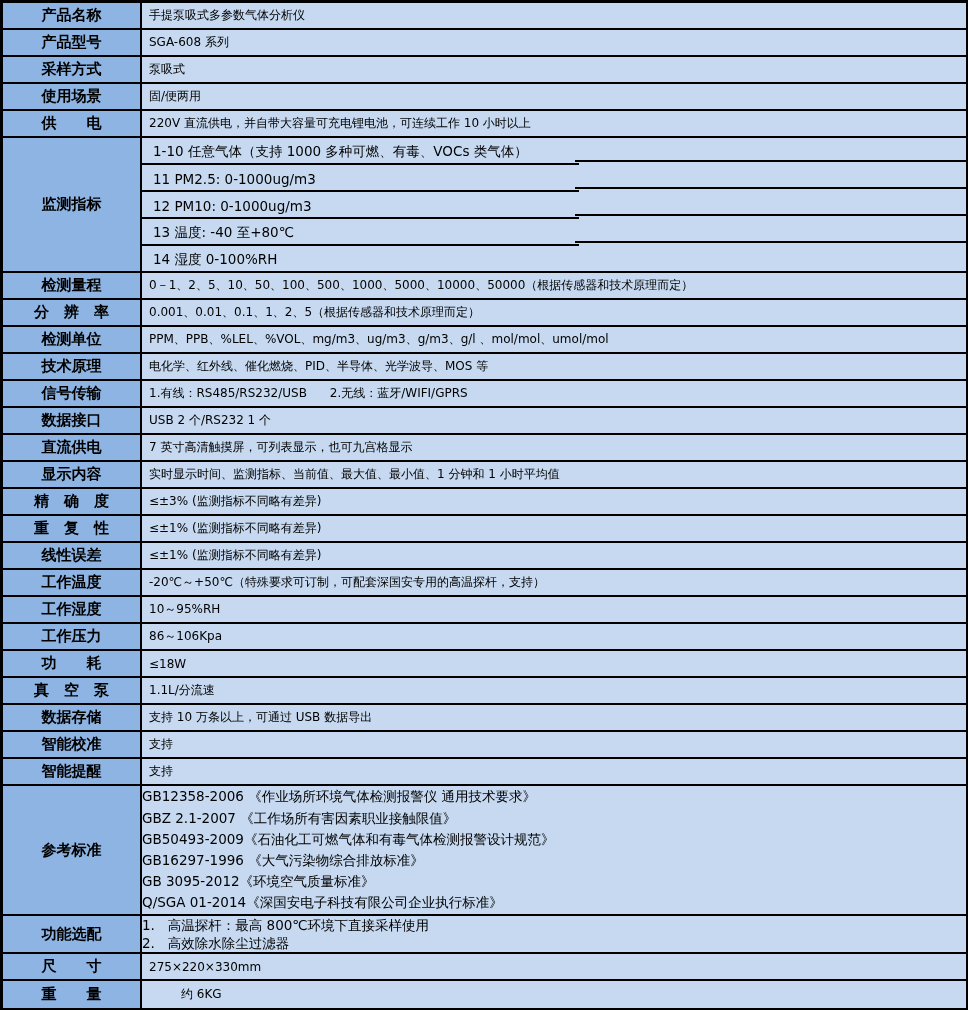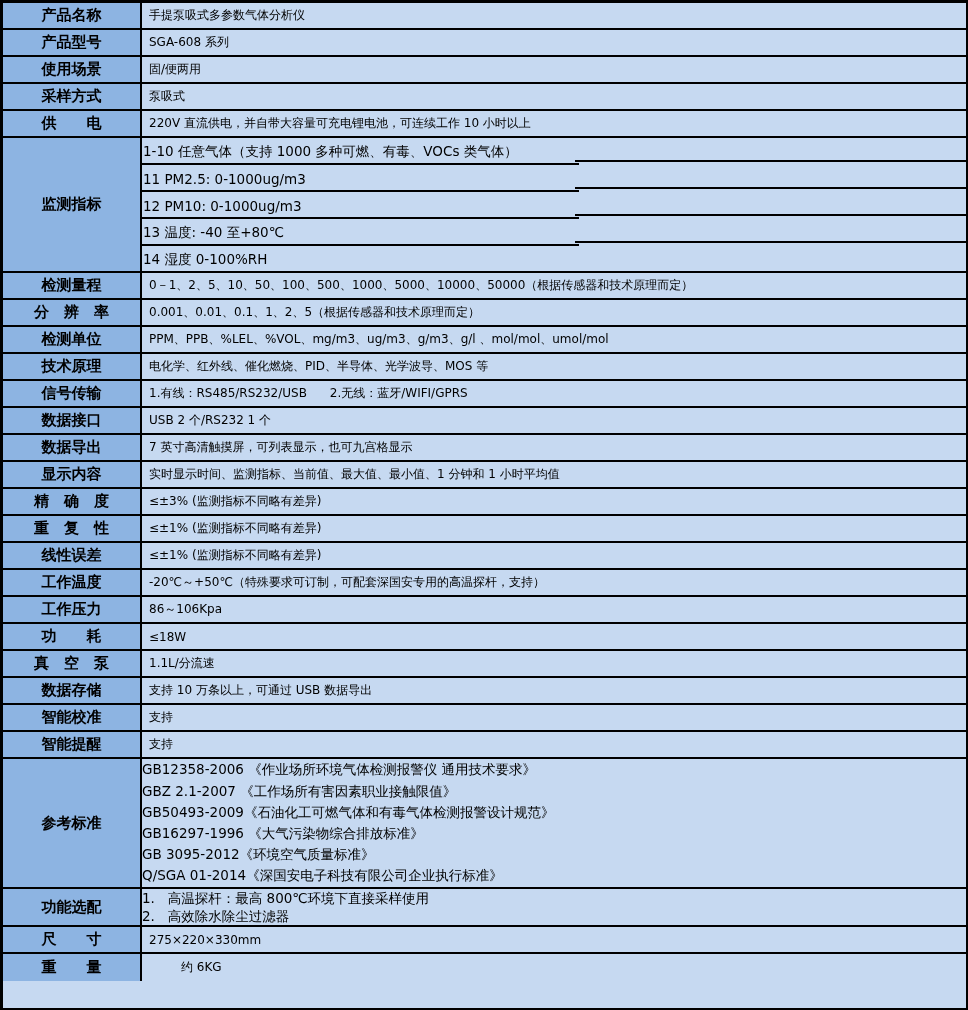--- a/index.html
+++ b/index.html
@@ -31,21 +31,21 @@
     font-weight:700;font-size:15px;white-space:pre;
   }
   .value-cell{
     flex:1 1 auto;min-width:0;background:var(--value-bg);
     display:flex;align-items:center;
     padding-left:7px;font-size:12px;white-space:pre;overflow:hidden;
   }
   .subwrap{flex:1 1 auto;min-width:0;position:relative;background:var(--value-bg);display:flex;flex-direction:column;}
   .subrow{
     flex:0 0 27px;box-sizing:border-box;display:flex;align-items:center;
-    padding-left:1px;font-size:13.5px;white-space:pre;overflow:hidden;
+    padding-left:11px;font-size:13.5px;white-space:pre;overflow:hidden;
   }
   .subrow:last-child{flex:1 1 auto;}
   .sep-left{position:absolute;left:0;width:437px;height:2px;background:var(--border);}
   .sep-right{position:absolute;left:433px;right:0;height:2px;background:var(--border);}
   .lines-cell{
     flex:1 1 auto;min-width:0;background:var(--value-bg);
     display:flex;flex-direction:column;justify-content:center;
     padding-left:0;overflow:hidden;
   }
   .r-lines-6 .line{line-height:21.2px;font-size:13.5px;white-space:pre;}
@@ -57,26 +57,26 @@
 <div class="spec-table" id="spec-table">
     <div class="row r-std">
       <div class="label-cell">产品名称</div>
       <div class="value-cell">手提泵吸式多参数气体分析仪</div>
     </div>
     <div class="row r-std">
       <div class="label-cell">产品型号</div>
       <div class="value-cell">SGA-608 系列</div>
     </div>
     <div class="row r-std">
+      <div class="label-cell">采样方式</div>
+      <div class="value-cell">泵吸式</div>
+    </div>
+    <div class="row r-std">
       <div class="label-cell">使用场景</div>
       <div class="value-cell">固/便两用</div>
-    </div>
-    <div class="row r-std">
-      <div class="label-cell">采样方式</div>
-      <div class="value-cell">泵吸式</div>
     </div>
     <div class="row r-std">
       <div class="label-cell">供　　电</div>
       <div class="value-cell">220V 直流供电，并自带大容量可充电锂电池，可连续工作 10 小时以上</div>
     </div>
     <div class="row r-sub">
       <div class="label-cell">监测指标</div>
       <div class="subwrap">
         <div class="subrow">1-10 任意气体（支持 1000 多种可燃、有毒、VOCs 类气体）</div>
         <div class="subrow">11 PM2.5: 0-1000ug/m3</div>
@@ -111,21 +111,21 @@
     </div>
     <div class="row r-std">
       <div class="label-cell">信号传输</div>
       <div class="value-cell">1.有线：RS485/RS232/USB      2.无线：蓝牙/WIFI/GPRS</div>
     </div>
     <div class="row r-std">
       <div class="label-cell">数据接口</div>
       <div class="value-cell">USB 2 个/RS232 1 个</div>
     </div>
     <div class="row r-std">
-      <div class="label-cell">数据导出</div>
+      <div class="label-cell">直流供电</div>
       <div class="value-cell">7 英寸高清触摸屏，可列表显示，也可九宫格显示</div>
     </div>
     <div class="row r-std">
       <div class="label-cell">显示内容</div>
       <div class="value-cell">实时显示时间、监测指标、当前值、最大值、最小值、1 分钟和 1 小时平均值</div>
     </div>
     <div class="row r-std">
       <div class="label-cell">精　确　度</div>
       <div class="value-cell">≤±3% (监测指标不同略有差异)</div>
     </div>
@@ -133,20 +133,24 @@
       <div class="label-cell">重　复　性</div>
       <div class="value-cell">≤±1% (监测指标不同略有差异)</div>
     </div>
     <div class="row r-std">
       <div class="label-cell">线性误差</div>
       <div class="value-cell">≤±1% (监测指标不同略有差异)</div>
     </div>
     <div class="row r-std">
       <div class="label-cell">工作温度</div>
       <div class="value-cell">-20℃～+50℃（特殊要求可订制，可配套深国安专用的高温探杆，支持）</div>
+    </div>
+    <div class="row r-std">
+      <div class="label-cell">工作湿度</div>
+      <div class="value-cell">10～95%RH</div>
     </div>
     <div class="row r-std">
       <div class="label-cell">工作压力</div>
       <div class="value-cell">86～106Kpa</div>
     </div>
     <div class="row r-std">
       <div class="label-cell">功　　耗</div>
       <div class="value-cell">≤18W</div>
     </div>
     <div class="row r-std">

